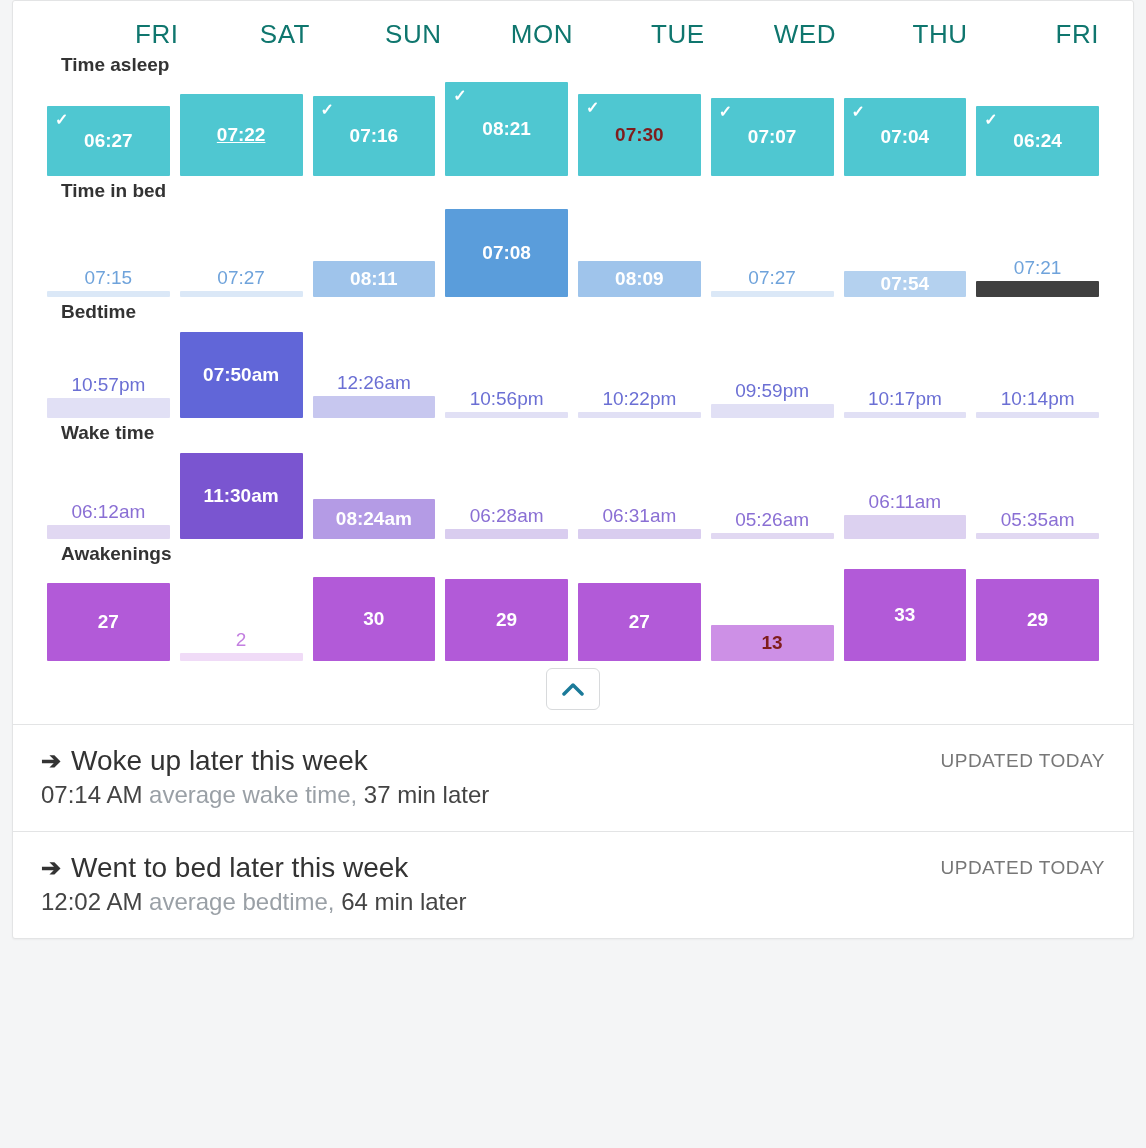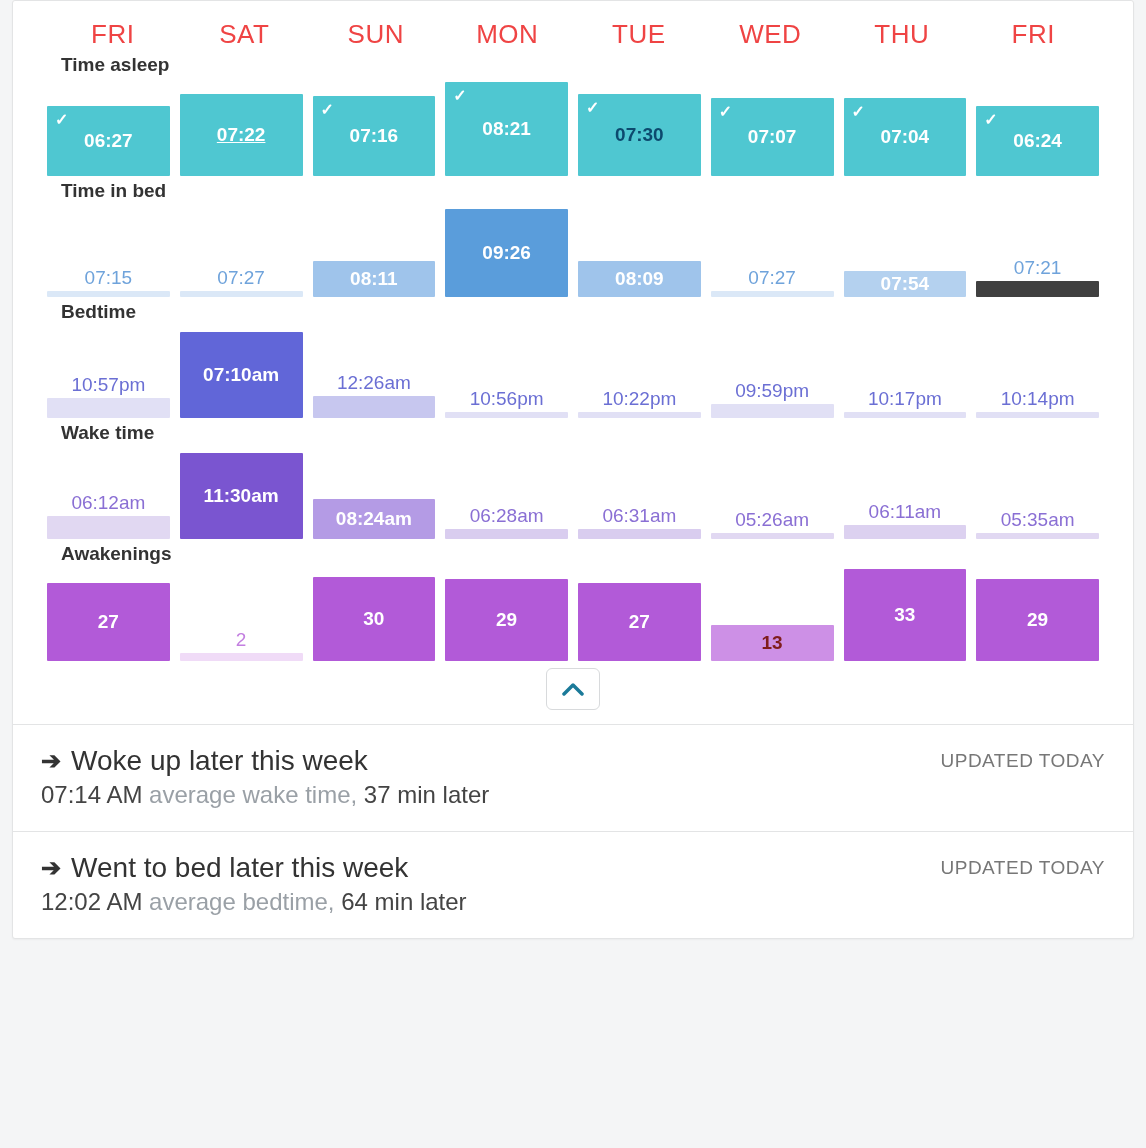--- a/index.html
+++ b/index.html
@@ -17,23 +17,23 @@
     border-radius: 3px;
     box-shadow: 0 1px 2px rgba(0,0,0,0.04);
     overflow: hidden;
   }
   .chart-area {
     padding: 0 16px 0 16px;
   }
   .day-header {
     display: grid;
     grid-template-columns: repeat(8, 1fr);
-    text-align: center;
+    text-align: right;
     font-size: 26px;
-    color: #ef4444;
+    color: #0f766e;
     letter-spacing: 0.5px;
     padding: 18px 18px 4px 18px;
     font-weight: 400;
   }
   .section-title {
     font-size: 19px;
     font-weight: 700;
     color: #333;
     padding: 0 0 4px 32px;
   }
@@ -156,21 +156,21 @@
         </div>
         <div class="bar" style="background: rgb(79, 199, 209); height: 80px;">
           <span class="val" style="color: rgb(255, 255, 255);">07:16</span>
           <span class="check">✓</span>
         </div>
         <div class="bar" style="background: rgb(79, 199, 209); height: 94px;">
           <span class="val" style="color: rgb(255, 255, 255);">08:21</span>
           <span class="check">✓</span>
         </div>
         <div class="bar" style="background: rgb(79, 199, 209); height: 82px;">
-          <span class="val" style="color: #0c4a6e;">07:30</span>
+          <span class="val" style="color: #7f1d1d;">07:30</span>
           <span class="check">✓</span>
         </div>
         <div class="bar" style="background: rgb(79, 199, 209); height: 78px;">
           <span class="val" style="color: rgb(255, 255, 255);">07:07</span>
           <span class="check">✓</span>
         </div>
         <div class="bar" style="background: rgb(79, 199, 209); height: 78px;">
           <span class="val" style="color: rgb(255, 255, 255);">07:04</span>
           <span class="check">✓</span>
         </div>
@@ -185,21 +185,21 @@
         <div class="bar label-above" style="background: rgb(219, 232, 247); height: 6px;">
           <span class="val" style="color: rgb(111, 163, 219);">07:15</span>
         </div>
         <div class="bar label-above" style="background: rgb(219, 232, 247); height: 6px;">
           <span class="val" style="color: rgb(111, 163, 219);">07:27</span>
         </div>
         <div class="bar" style="background: rgb(159, 196, 235); height: 36px;">
           <span class="val" style="color: rgb(255, 255, 255);">08:11</span>
         </div>
         <div class="bar" style="background: rgb(90, 157, 219); height: 88px;">
-          <span class="val" style="color: rgb(255, 255, 255);">09:26</span>
+          <span class="val" style="color: rgb(255, 255, 255);">07:08</span>
         </div>
         <div class="bar" style="background: rgb(159, 196, 235); height: 36px;">
           <span class="val" style="color: rgb(255, 255, 255);">08:09</span>
         </div>
         <div class="bar label-above" style="background: rgb(219, 232, 247); height: 6px;">
           <span class="val" style="color: rgb(111, 163, 219);">07:27</span>
         </div>
         <div class="bar" style="background: rgb(180, 209, 239); height: 26px;">
           <span class="val" style="color: rgb(255, 255, 255);">07:54</span>
         </div>
@@ -207,21 +207,21 @@
           <span class="val" style="color: rgb(111, 163, 219);">07:21</span>
         </div>
       </div>
 
     <div class="section-title">Bedtime</div>
     <div class="bar-row" id="row-bedtime">
         <div class="bar label-above" style="background: rgb(225, 224, 245); height: 20px;">
           <span class="val" style="color: rgb(107, 111, 212);">10:57pm</span>
         </div>
         <div class="bar" style="background: rgb(97, 102, 216); height: 86px;">
-          <span class="val" style="color: rgb(255, 255, 255);">07:10am</span>
+          <span class="val" style="color: rgb(255, 255, 255);">07:50am</span>
         </div>
         <div class="bar label-above" style="background: rgb(199, 199, 239); height: 22px;">
           <span class="val" style="color: rgb(107, 111, 212);">12:26am</span>
         </div>
         <div class="bar label-above" style="background: rgb(225, 224, 245); height: 6px;">
           <span class="val" style="color: rgb(107, 111, 212);">10:56pm</span>
         </div>
         <div class="bar label-above" style="background: rgb(225, 224, 245); height: 6px;">
           <span class="val" style="color: rgb(107, 111, 212);">10:22pm</span>
         </div>
@@ -231,39 +231,39 @@
         <div class="bar label-above" style="background: rgb(225, 224, 245); height: 6px;">
           <span class="val" style="color: rgb(107, 111, 212);">10:17pm</span>
         </div>
         <div class="bar label-above" style="background: rgb(225, 224, 245); height: 6px;">
           <span class="val" style="color: rgb(107, 111, 212);">10:14pm</span>
         </div>
       </div>
 
     <div class="section-title">Wake time</div>
     <div class="bar-row" id="row-wake-time">
-        <div class="bar label-above" style="background: rgb(225, 216, 242); height: 23px;">
+        <div class="bar label-above" style="background: rgb(225, 216, 242); height: 14px;">
           <span class="val" style="color: rgb(138, 111, 212);">06:12am</span>
         </div>
         <div class="bar" style="background: rgb(122, 85, 208); height: 86px;">
           <span class="val" style="color: rgb(255, 255, 255);">11:30am</span>
         </div>
         <div class="bar" style="background: rgb(180, 155, 229); height: 40px;">
           <span class="val" style="color: rgb(255, 255, 255);">08:24am</span>
         </div>
         <div class="bar label-above" style="background: rgb(217, 205, 239); height: 10px;">
           <span class="val" style="color: rgb(138, 111, 212);">06:28am</span>
         </div>
         <div class="bar label-above" style="background: rgb(217, 205, 239); height: 10px;">
           <span class="val" style="color: rgb(138, 111, 212);">06:31am</span>
         </div>
         <div class="bar label-above" style="background: rgb(225, 216, 242); height: 6px;">
           <span class="val" style="color: rgb(138, 111, 212);">05:26am</span>
         </div>
-        <div class="bar label-above" style="background: rgb(220, 209, 240); height: 14px;">
+        <div class="bar label-above" style="background: rgb(220, 209, 240); height: 24px;">
           <span class="val" style="color: rgb(138, 111, 212);">06:11am</span>
         </div>
         <div class="bar label-above" style="background: rgb(225, 216, 242); height: 6px;">
           <span class="val" style="color: rgb(138, 111, 212);">05:35am</span>
         </div>
       </div>
 
     <div class="section-title">Awakenings</div>
     <div class="bar-row short" id="row-awakenings">
         <div class="bar" style="background: rgb(178, 90, 216); height: 78px;">

